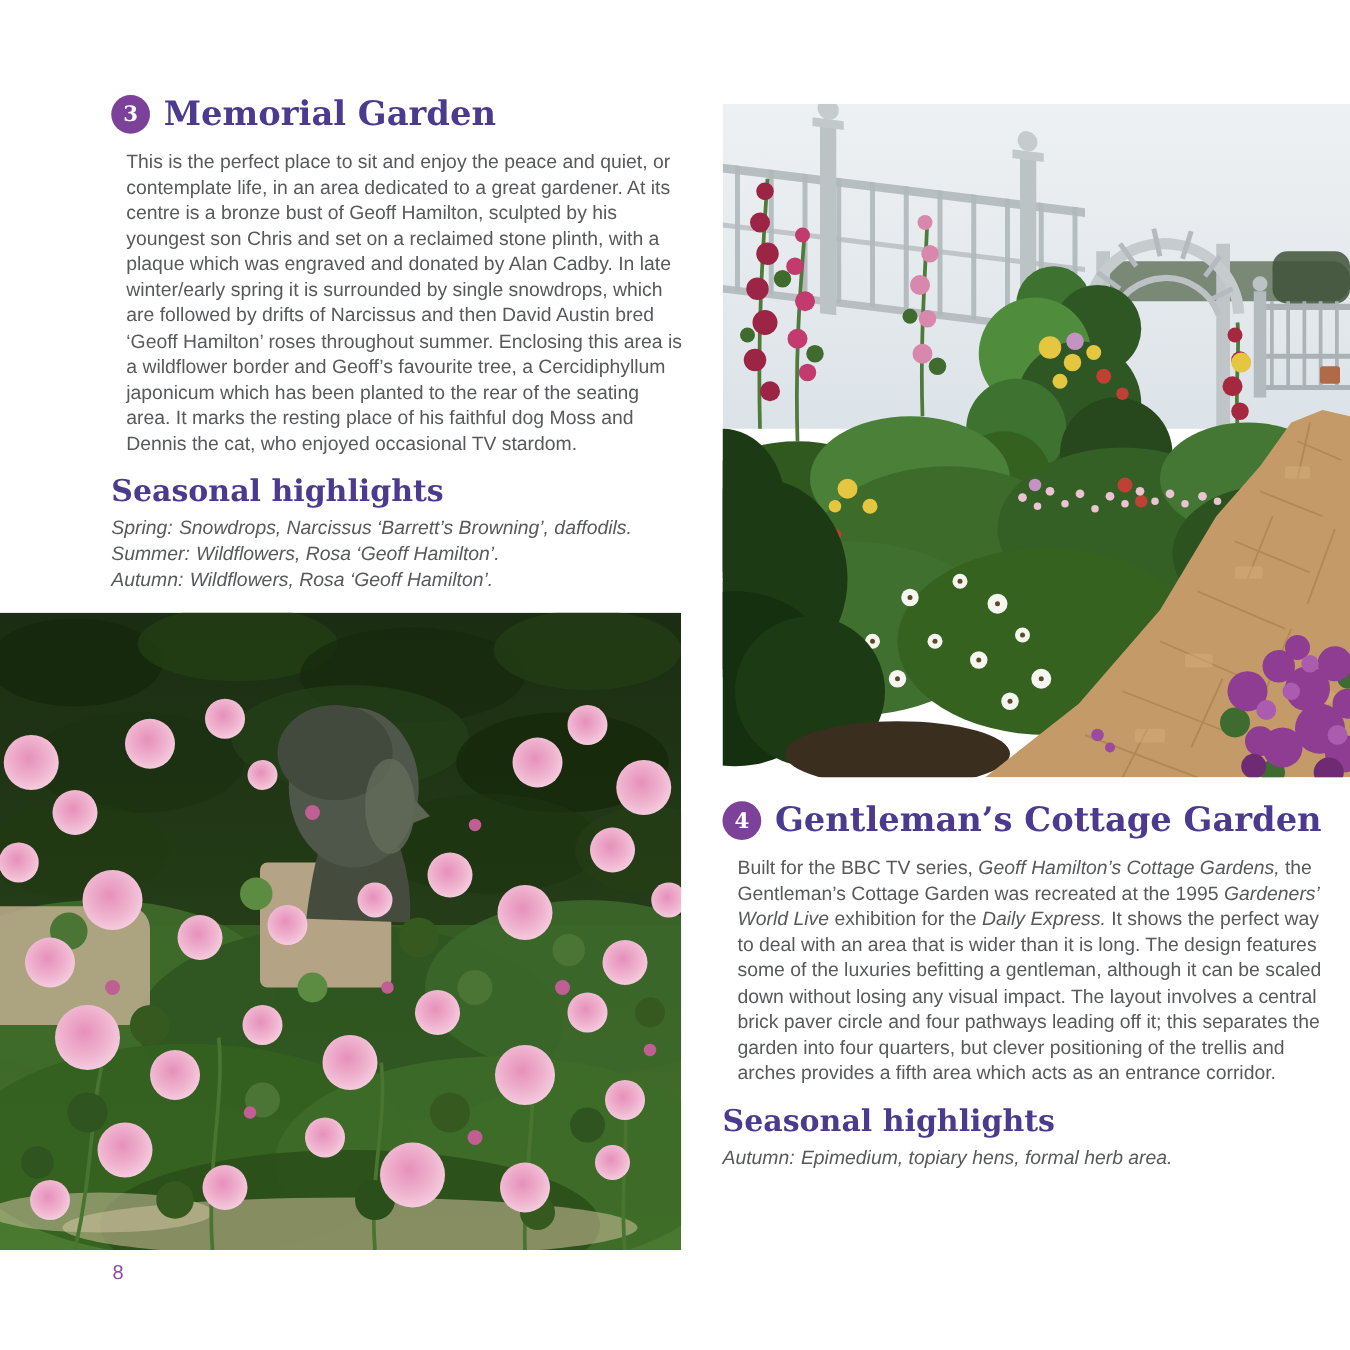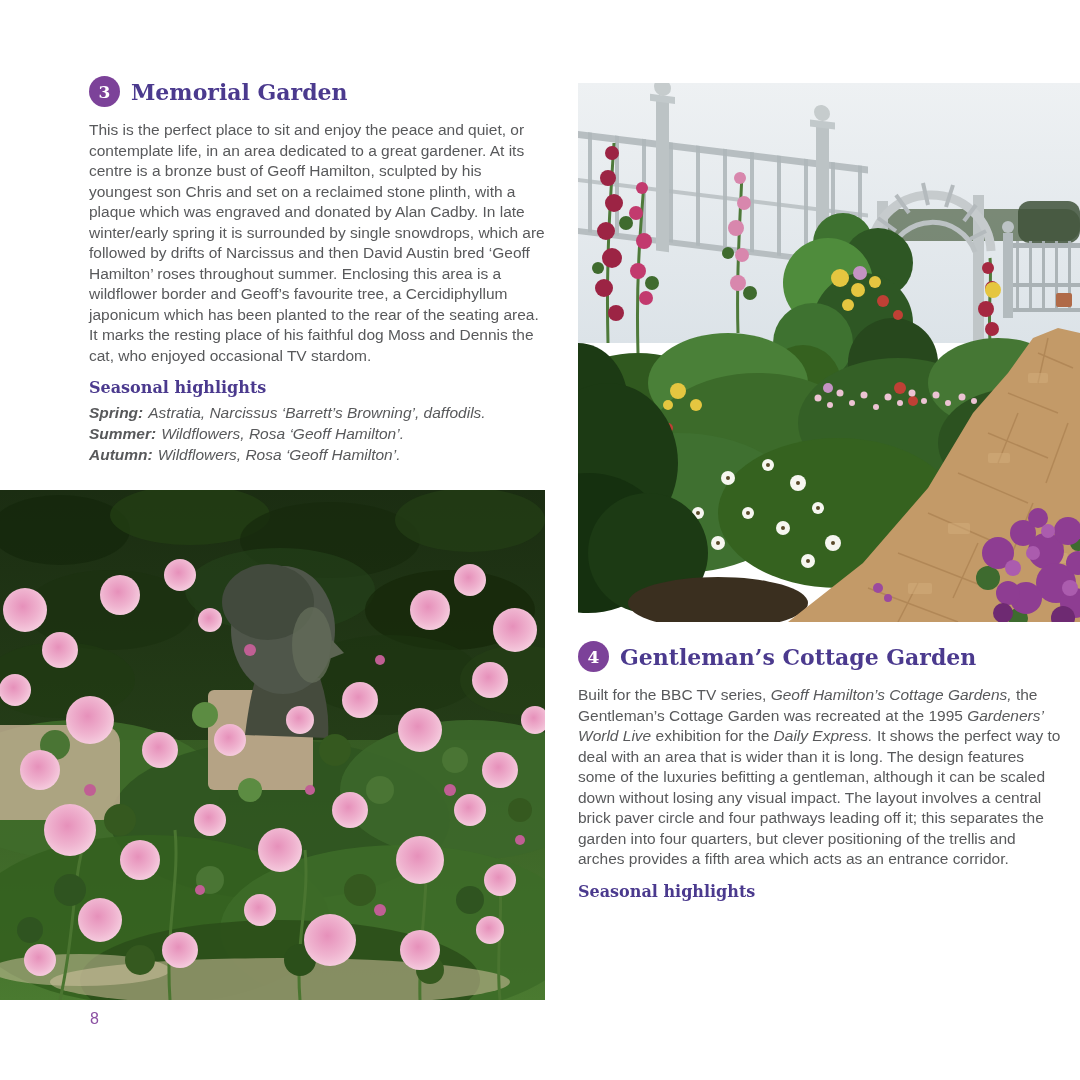--- a/index.html
+++ b/index.html
@@ -10,36 +10,36 @@
   .col{position:absolute;}
   .col-left{left:89px;top:76px;width:458px;}
   .col-right{left:578px;top:641px;width:484px;}
   .sec-head{display:flex;align-items:center;gap:11px;margin:0 0 13px 0;}
   .badge{
     width:31px;height:31px;border-radius:50%;background:#7c4299;color:#ffffff;
     font-family:"DejaVu Serif",serif;font-weight:700;font-size:17px;
     display:flex;align-items:center;justify-content:center;flex:0 0 auto;
   }
   .sec-title{
-    font-family:"DejaVu Serif",serif;font-weight:700;font-size:22px;
+    font-family:"DejaVu Serif",serif;font-weight:700;font-size:27px;
     color:#4b3a8e;margin:0;white-space:nowrap;
   }
   .body{
-    font-size:15.5px;line-height:20.5px;color:#58595b;margin:0 0 12px 0;
+    font-size:15.5px;line-height:20.5px;color:#58595b;margin:0 0 12px 12px;
   }
   .it{font-style:italic;}
   .hl-title{
-    font-family:"DejaVu Serif",serif;font-weight:700;font-size:16px;
+    font-family:"DejaVu Serif",serif;font-weight:700;font-size:24px;
     color:#4b3a8e;margin:0 0 6px 0;
   }
   .hl-list{
     list-style:none;margin:0;padding:0;font-style:italic;
     font-size:15.5px;line-height:20.8px;color:#58595b;
   }
-  .hl-label{font-weight:700;margin-right:5px;}
+  .hl-label{font-weight:400;margin-right:5px;}
   figure.photo{margin:0;position:absolute;overflow:hidden;}
   .photo-left{left:0;top:490px;width:545px;height:510px;}
   .photo-right{left:578px;top:83px;width:502px;height:539px;}
   figure.photo svg{display:block;width:100%;height:100%;}
   .page-number{
     position:absolute;left:90px;top:1010px;font-size:16px;color:#8b50a2;
   }
 </style>
 </head>
 <body>
@@ -47,21 +47,21 @@
 <div class="page">
 
   <section class="col col-left">
     <header class="sec-head">
       <span class="badge">3</span>
       <h1 class="sec-title">Memorial Garden</h1>
     </header>
     <p class="body"><span>This is the perfect place to sit and enjoy the peace and quiet, or contemplate life, in an area dedicated to a great gardener. At its centre is a bronze bust of Geoff Hamilton, sculpted by his youngest son Chris and set on a reclaimed stone plinth, with a plaque which was engraved and donated by Alan Cadby. In late winter/early spring it is surrounded by single snowdrops, which are followed by drifts of Narcissus and then David Austin bred ‘Geoff Hamilton’ roses throughout summer. Enclosing this area is a wildflower border and Geoff’s favourite tree, a Cercidiphyllum japonicum which has been planted to the rear of the seating area. It marks the resting place of his faithful dog Moss and Dennis the cat, who enjoyed occasional TV stardom.</span></p>
     <h2 class="hl-title">Seasonal highlights</h2>
     <ul class="hl-list">
-      <li><strong class="hl-label">Spring:</strong><span>Astratia, Narcissus ‘Barrett’s Browning’, daffodils.</span></li>
+      <li><strong class="hl-label">Spring:</strong><span>Snowdrops, Narcissus ‘Barrett’s Browning’, daffodils.</span></li>
       <li><strong class="hl-label">Summer:</strong><span>Wildflowers, Rosa ‘Geoff Hamilton’.</span></li>
       <li><strong class="hl-label">Autumn:</strong><span>Wildflowers, Rosa ‘Geoff Hamilton’.</span></li>
     </ul>
   </section>
 
   <figure class="photo photo-left" aria-label="Pink David Austin roses surrounding a bronze bust of Geoff Hamilton in front of a dark hedge">
     <svg viewBox="0 0 545 510" preserveAspectRatio="none">
       <defs>
         <linearGradient id="lgHedge" x1="0" y1="0" x2="0" y2="1">
           <stop offset="0" stop-color="#1b2d12"></stop>
@@ -439,18 +439,19 @@
   </figure>
 
   <section class="col col-right">
     <header class="sec-head">
       <span class="badge">4</span>
       <h1 class="sec-title">Gentleman’s Cottage Garden</h1>
     </header>
     <p class="body"><span>Built for the BBC TV series, </span><span class="it">Geoff Hamilton’s Cottage Gardens,</span><span> the Gentleman’s Cottage Garden was recreated at the 1995 </span><span class="it">Gardeners’ World Live</span><span> exhibition for the </span><span class="it">Daily Express.</span><span> It shows the perfect way to deal with an area that is wider than it is long. The design features some of the luxuries befitting a gentleman, although it can be scaled down without losing any visual impact. The layout involves a central brick paver circle and four pathways leading off it; this separates the garden into four quarters, but clever positioning of the trellis and arches provides a fifth area which acts as an entrance corridor.</span></p>
     <h2 class="hl-title">Seasonal highlights</h2>
     <ul class="hl-list">
+      <li><strong class="hl-label">Autumn:</strong><span>Epimedium, topiary hens, formal herb area.</span></li>
     </ul>
   </section>
 
   <div class="page-number">8</div>
 
 </div>
 
 </body></html>

